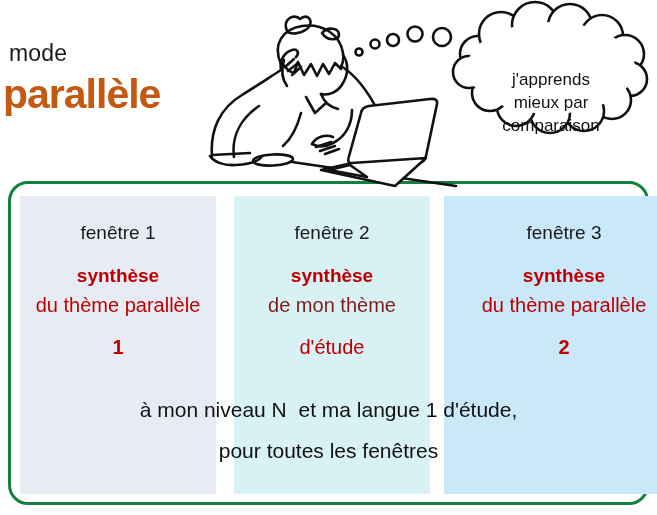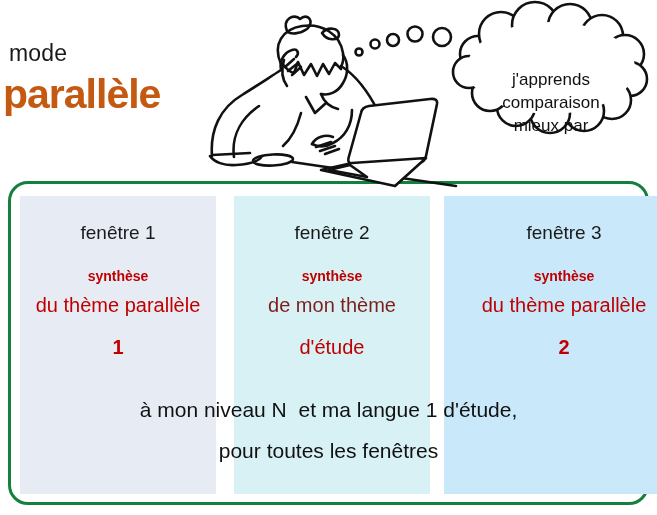--- a/index.html
+++ b/index.html
@@ -20,21 +20,21 @@
   .panel{
     position:absolute;left:8px;top:181px;width:641px;height:324px;
     box-sizing:border-box;border:3px solid #15803d;border-radius:20px;background:#fff;z-index:1;
   }
   .win{position:absolute;top:12px;height:298px;width:196px;}
   .win.w0{left:9px;}
   .win.w1{left:223px;}
   .win.w2{left:433px;width:197px;padding-left:43px;}
   .win-line{position:absolute;left:0;right:0;text-align:center;white-space:nowrap;}
   .win-title{top:24px;font-size:19px;line-height:26px;color:#1a1a1a;}
-  .win-highlight{top:66px;font-size:14px;line-height:28px;font-weight:700;}
+  .win-highlight{top:66px;font-size:19px;line-height:28px;font-weight:700;}
   .win-desc1{top:96px;font-size:20px;line-height:26px;}
   .win-desc2{top:138px;font-size:20px;line-height:26px;}
   .bold{font-weight:700;}
   .panel-footer{
     position:absolute;left:0;right:0;top:205px;z-index:2;
     text-align:center;font-size:21px;line-height:41px;color:#111;
   }
 </style>
 </head>
 <body>
@@ -99,22 +99,22 @@
         <circle cx="550" cy="113" r="20"></circle>
       <circle cx="516" cy="107" r="19"></circle>
         <circle cx="490" cy="93" r="18"></circle>
       <circle cx="469" cy="72" r="16"></circle>
       <ellipse cx="551" cy="68" rx="84" ry="46" stroke="none"></ellipse>
     </g>
   </svg>
 
   <div class="bubble-text">
     <div>j'apprends</div>
+    <div>mieux par</div>
     <div>comparaison</div>
-    <div>mieux par</div>
   </div>
 
   <div class="panel">
 
     <div class="win w0" style="background-color: rgb(231, 236, 244);">
       <div class="win-line win-title">fenêtre 1</div>
       <div class="win-line win-highlight" style="color: rgb(192, 0, 0);">synthèse</div>
       <div class="win-line win-desc1" style="color: rgb(192, 0, 0);">du thème parallèle</div>
       <div class="win-line win-desc2 bold" style="color: rgb(192, 0, 0);">1</div>
     </div>

